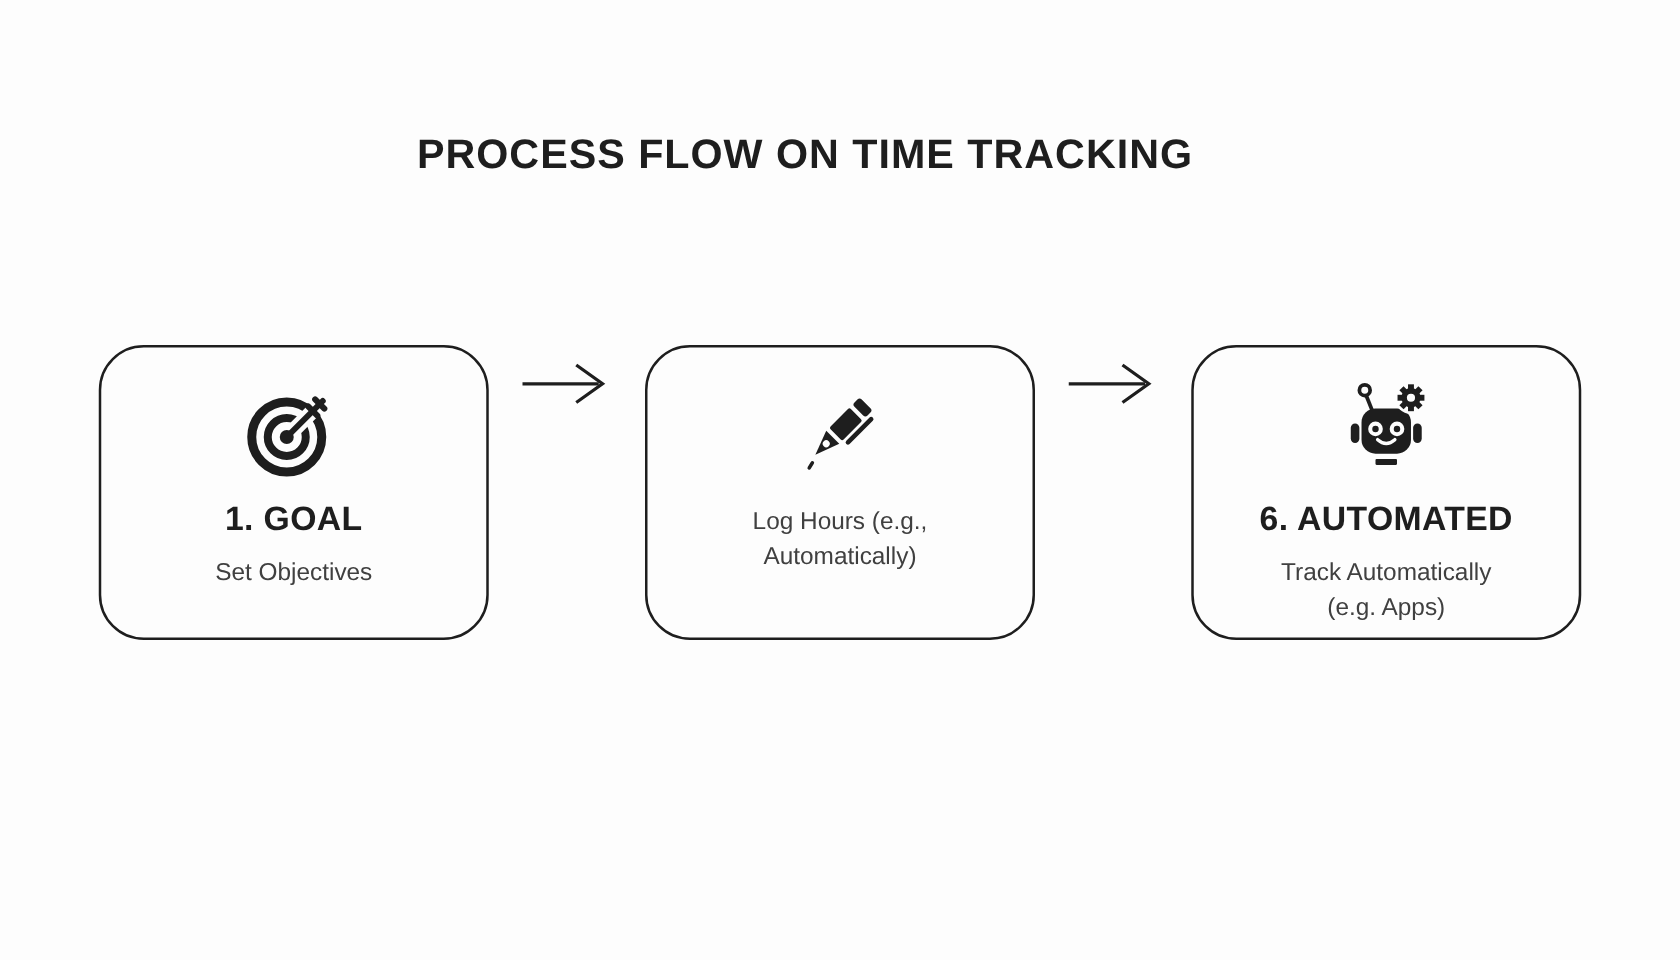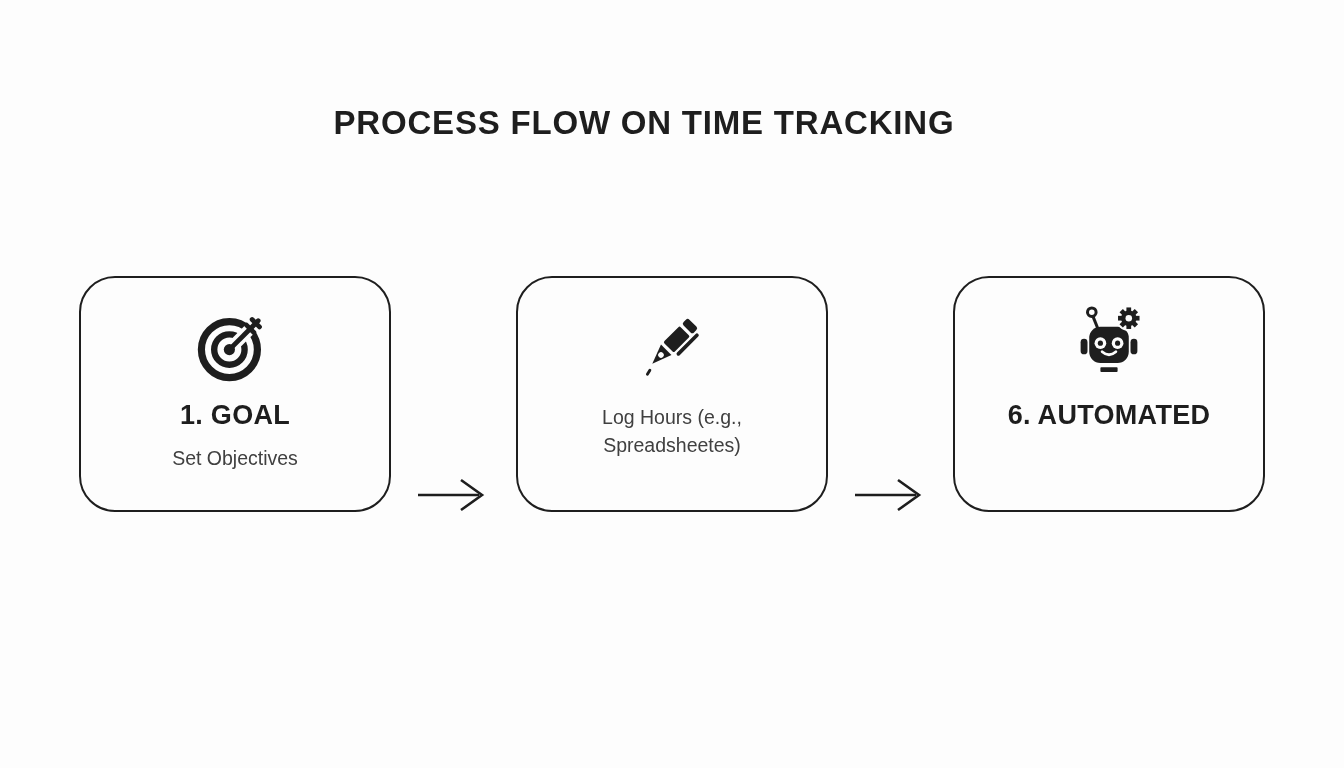--- a/index.html
+++ b/index.html
@@ -20,21 +20,21 @@
     text-align: center;
     font-size: 33px;
     font-weight: bold;
     letter-spacing: 0.8px;
     color: #1e1e1e;
     transform: translateX(-28px);
   }
   .flow {
     display: flex;
     justify-content: center;
-    align-items: flex-end;
+    align-items: flex-start;
     margin-top: 134px;
   }
   .step-box {
     width: 312px;
     height: 236px;
     box-sizing: border-box;
     border: 2.5px solid #1e1e1e;
     border-radius: 36px;
     background: #fdfdfd;
     display: flex;
@@ -110,21 +110,21 @@
             <rect x="41" y="14" width="18" height="10" rx="3" fill="#1e1e1e"></rect>
             <rect x="41" y="28" width="18" height="28" rx="2" fill="#1e1e1e"></rect>
             <line x1="64" y1="21" x2="64" y2="53" stroke="#1e1e1e" stroke-width="4.5" stroke-linecap="round"></line>
             <polygon points="50,84 41,60 59,60" fill="#1e1e1e"></polygon>
             <circle cx="50" cy="69" r="3.4" fill="#fdfdfd"></circle>
           </g>
           <line x1="23" y1="82" x2="20" y2="87" stroke="#1e1e1e" stroke-width="3.5" stroke-linecap="round"></line>
         </svg>
       </div>
       <div class="step-desc">Log Hours (e.g.,
-Spreadsheetes)</div>
+Automatically)</div>
     </div>
 
     <div class="arrow">
       <svg width="74" height="34" viewBox="0 0 74 34" aria-hidden="true">
         <line x1="1" y1="17" x2="62" y2="17" stroke="#1e1e1e" stroke-width="2.6"></line>
         <polyline points="44,2 65,17 44,32" fill="none" stroke="#1e1e1e" stroke-width="2.6"></polyline>
       </svg>
     </div>
 
     <div class="step-box">
@@ -148,16 +148,18 @@
           </g>
           <circle cx="40" cy="49" r="6.8" fill="#fdfdfd"></circle>
           <circle cx="60" cy="49" r="6.8" fill="#fdfdfd"></circle>
           <circle cx="40" cy="49" r="3" fill="#1e1e1e"></circle>
           <circle cx="60" cy="49" r="3" fill="#1e1e1e"></circle>
           <path d="M 42 59 Q 50 66 58 59" stroke="#fdfdfd" stroke-width="3.2" fill="none" stroke-linecap="round"></path>
           <rect x="40" y="77" width="20" height="5.5" rx="1" fill="#1e1e1e"></rect>
         </svg>
       </div>
       <div class="step-label">6. AUTOMATED</div>
+      <div class="step-desc">Track Automatically
+(e.g. Apps)</div>
     </div>
 
   </div>
 </div>
 
 </body></html>

